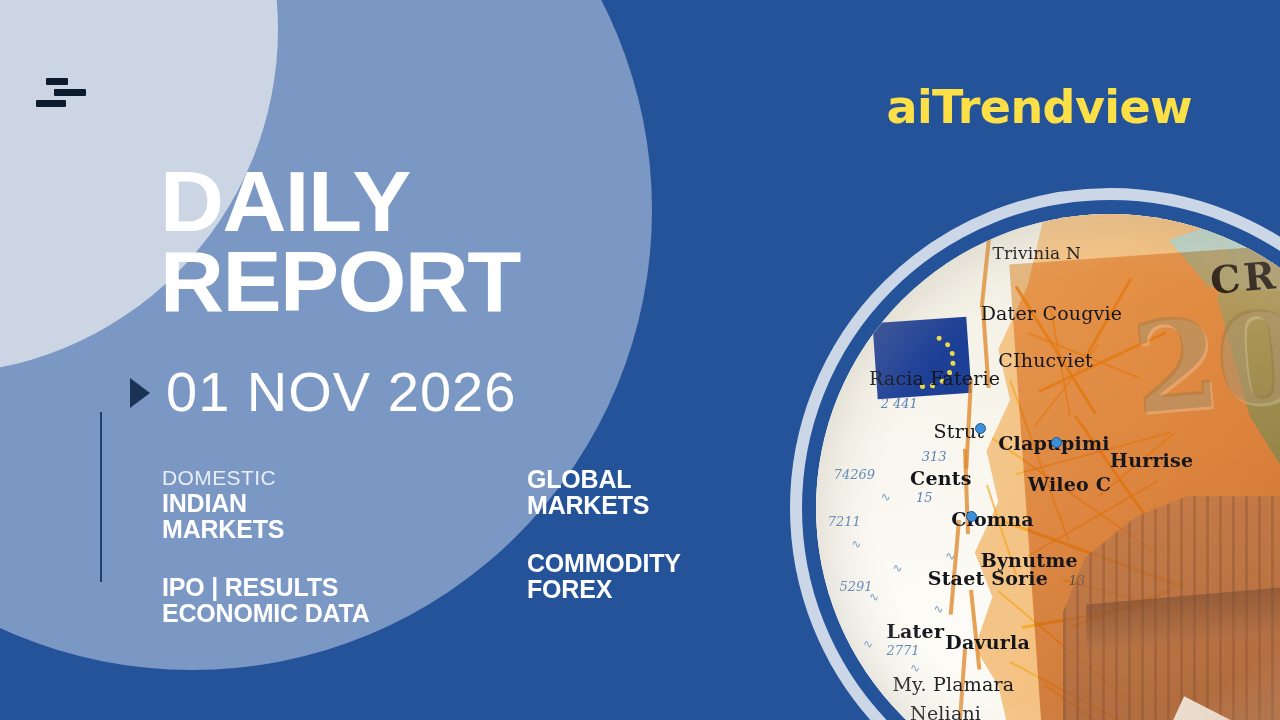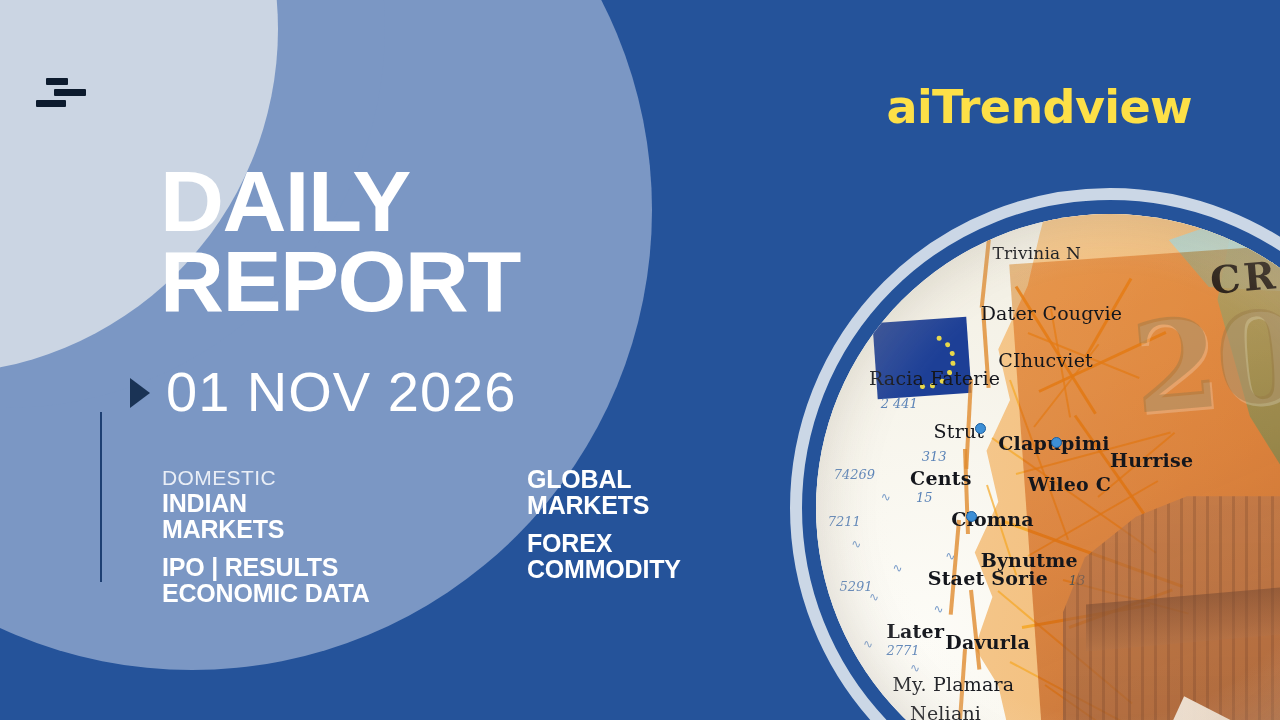--- a/index.html
+++ b/index.html
@@ -100,21 +100,21 @@
     width:2px; height:170px;
     background:#1d3f72;
   }
 
   
   #cats{
     position:absolute; left:162px; top:466px;
     display:flex; gap:100px;
   }
   .cat-col{ width:265px; }
-  .cat-group{ margin-bottom:12px; }
+  .cat-group{ margin-bottom:32px; }
   .cat-group:last-child{ margin-bottom:0; }
   .cat-kicker{
     color:#e9eef6;
     font-size:21px;
     font-weight:normal;
     letter-spacing:0.4px;
     line-height:1.12;
     text-transform:uppercase;
   }
   .cat-line{
@@ -371,22 +371,22 @@
           <div class="cat-line">IPO | RESULTS</div>
           <div class="cat-line">ECONOMIC DATA</div>
         </div>
       </div>
       <div class="cat-col">
         <div class="cat-group">
           <div class="cat-line">GLOBAL</div>
           <div class="cat-line">MARKETS</div>
         </div>
         <div class="cat-group">
+          <div class="cat-line">COMMODITY</div>
           <div class="cat-line">FOREX</div>
-          <div class="cat-line">COMMODITY</div>
         </div>
       </div>
     </div>
 
   <div id="photo-wrap">
     <div id="photo-clip">
 
       <div class="ph" id="ph-sea"></div>
       <div class="ph" id="ph-land"></div>
       <div class="ph" id="ph-green"></div>

